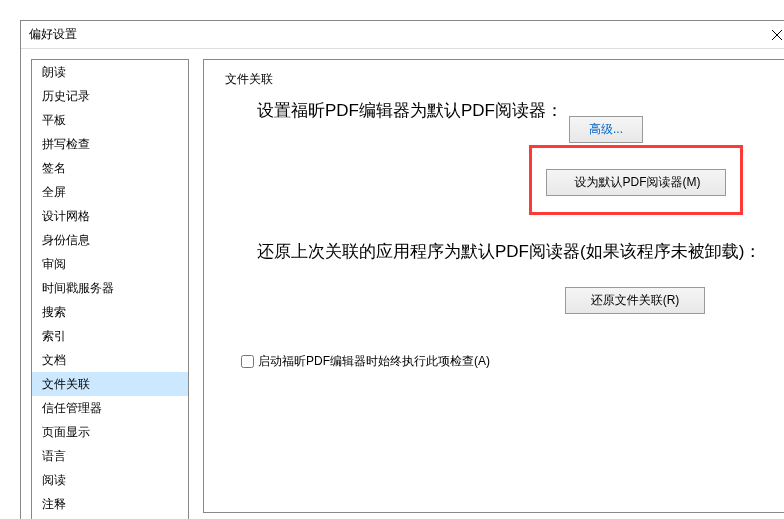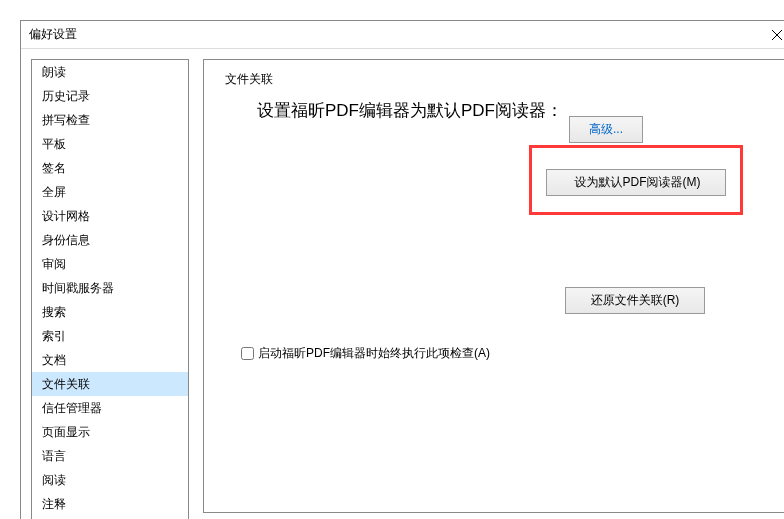--- a/index.html
+++ b/index.html
@@ -120,21 +120,21 @@
       min-width: 140px;
     }
     .desc2 {
       position: absolute;
       left: 220px;
       top: 219px;
     }
     .checkbox-row {
       position: absolute;
       left: 220px;
-      top: 324px;
+      top: 332px;
       display: flex;
       align-items: center;
       gap: 4px;
     }
     .checkbox-row input { width: 13px; height: 13px; }
     .watermark {
       position: absolute;
       bottom: 4px;
       right: 8px;
       display: flex;
@@ -184,22 +184,22 @@
       <svg viewBox="0 0 10 10">
         <line x1="0" y1="0" x2="10" y2="10" stroke="#000" stroke-width="1"></line>
         <line x1="10" y1="0" x2="0" y2="10" stroke="#000" stroke-width="1"></line>
       </svg>
     </div>
   </div>
   <div class="content">
     <div class="sidebar" id="sidebar">
         <div class="sidebar-item">朗读</div>
         <div class="sidebar-item">历史记录</div>
+        <div class="sidebar-item">平板</div>
         <div class="sidebar-item">拼写检查</div>
-        <div class="sidebar-item">平板</div>
         <div class="sidebar-item">签名</div>
         <div class="sidebar-item">全屏</div>
         <div class="sidebar-item">设计网格</div>
         <div class="sidebar-item">身份信息</div>
         <div class="sidebar-item">审阅</div>
         <div class="sidebar-item">时间戳服务器</div>
         <div class="sidebar-item">搜索</div>
         <div class="sidebar-item">索引</div>
         <div class="sidebar-item">文档</div>
         <div class="sidebar-item selected">文件关联</div>
@@ -213,20 +213,21 @@
   </div>
 
   <div class="panel-title">文件关联</div>
   <div class="desc1 section-desc">设置福昕PDF编辑器为默认PDF阅读器：</div>
 
   <button class="btn btn-advanced">高级...</button>
 
   <button class="btn btn-default">设为默认PDF阅读器(M)</button>
   <div class="highlight-box"></div>
 
+  <div class="desc2 section-desc">还原上次关联的应用程序为默认PDF阅读器(如果该程序未被卸载)：</div>
 
   <button class="btn btn-restore">还原文件关联(R)</button>
 
   <div class="checkbox-row">
     <input type="checkbox" id="chk1" style="">
     <label for="chk1">启动福昕PDF编辑器时始终执行此项检查(A)</label>
   </div>
 
   <span class="watermark-url">www.tagxp.com</span>
 </div>

